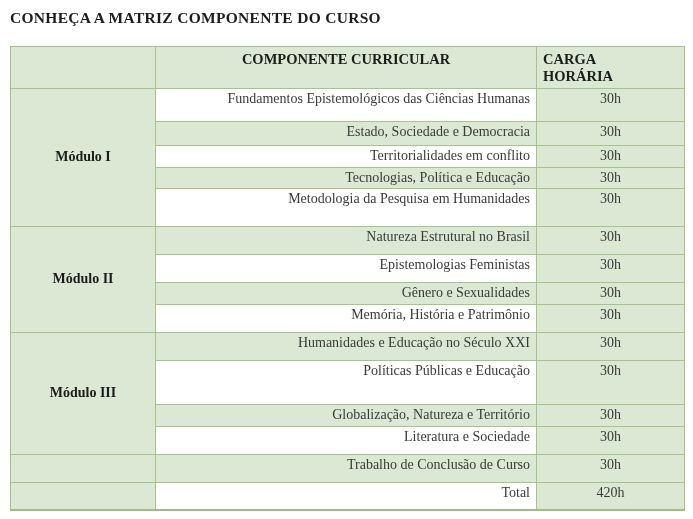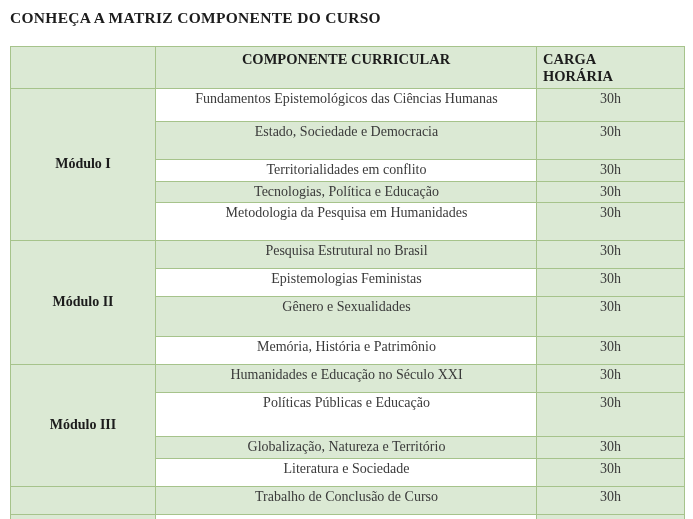--- a/index.html
+++ b/index.html
@@ -56,21 +56,21 @@
   td{font-size:14px;}
   td.module{
     background:var(--fill-green);
     text-align:center;
     vertical-align:middle;
     font-weight:bold;
     color:var(--text-dark);
     font-size:14px;
   }
   td.component{
-    text-align:center;
+    text-align:right;
     vertical-align:top;
     padding-left:7px;
     background:#ffffff;
   }
   td.component.green{background:var(--fill-green);}
   td.hours{
     text-align:center;
     vertical-align:top;
     background:var(--fill-green);
   }
@@ -94,46 +94,46 @@
         <div class="wrapbox">CARGA HORÁRIA</div>
       </th>
     </tr>
   </thead>
   <tbody>
       <tr style="height: 33px;">
         <td class="module" rowspan="5">Módulo I</td>
         <td class="component">Fundamentos Epistemológicos das Ciências Humanas</td>
         <td class="hours">30h</td>
       </tr>
-      <tr style="height: 38px;">
+      <tr style="height: 24px;">
         <td class="component green">Estado, Sociedade e Democracia</td>
         <td class="hours">30h</td>
       </tr>
       <tr style="height: 21px;">
         <td class="component">Territorialidades em conflito</td>
         <td class="hours">30h</td>
       </tr>
       <tr style="height: 21px;">
         <td class="component green">Tecnologias, Política e Educação</td>
         <td class="hours">30h</td>
       </tr>
       <tr style="height: 38px;">
         <td class="component">Metodologia da Pesquisa em Humanidades</td>
         <td class="hours">30h</td>
       </tr>
       <tr style="height: 28px;">
         <td class="module" rowspan="4">Módulo II</td>
-        <td class="component green">Pesquisa Estrutural no Brasil</td>
+        <td class="component green">Natureza Estrutural no Brasil</td>
         <td class="hours">30h</td>
       </tr>
       <tr style="height: 28px; border-radius: 12px;">
         <td class="component">Epistemologias Feministas</td>
         <td class="hours">30h</td>
       </tr>
-      <tr style="height: 40px;">
+      <tr style="height: 22px;">
         <td class="component green">Gênero e Sexualidades</td>
         <td class="hours">30h</td>
       </tr>
       <tr style="height: 28px;">
         <td class="component">Memória, História e Patrimônio</td>
         <td class="hours">30h</td>
       </tr>
       <tr style="height: 28px;">
         <td class="module" rowspan="4">Módulo III</td>
         <td class="component green">Humanidades e Educação no Século XXI</td>

